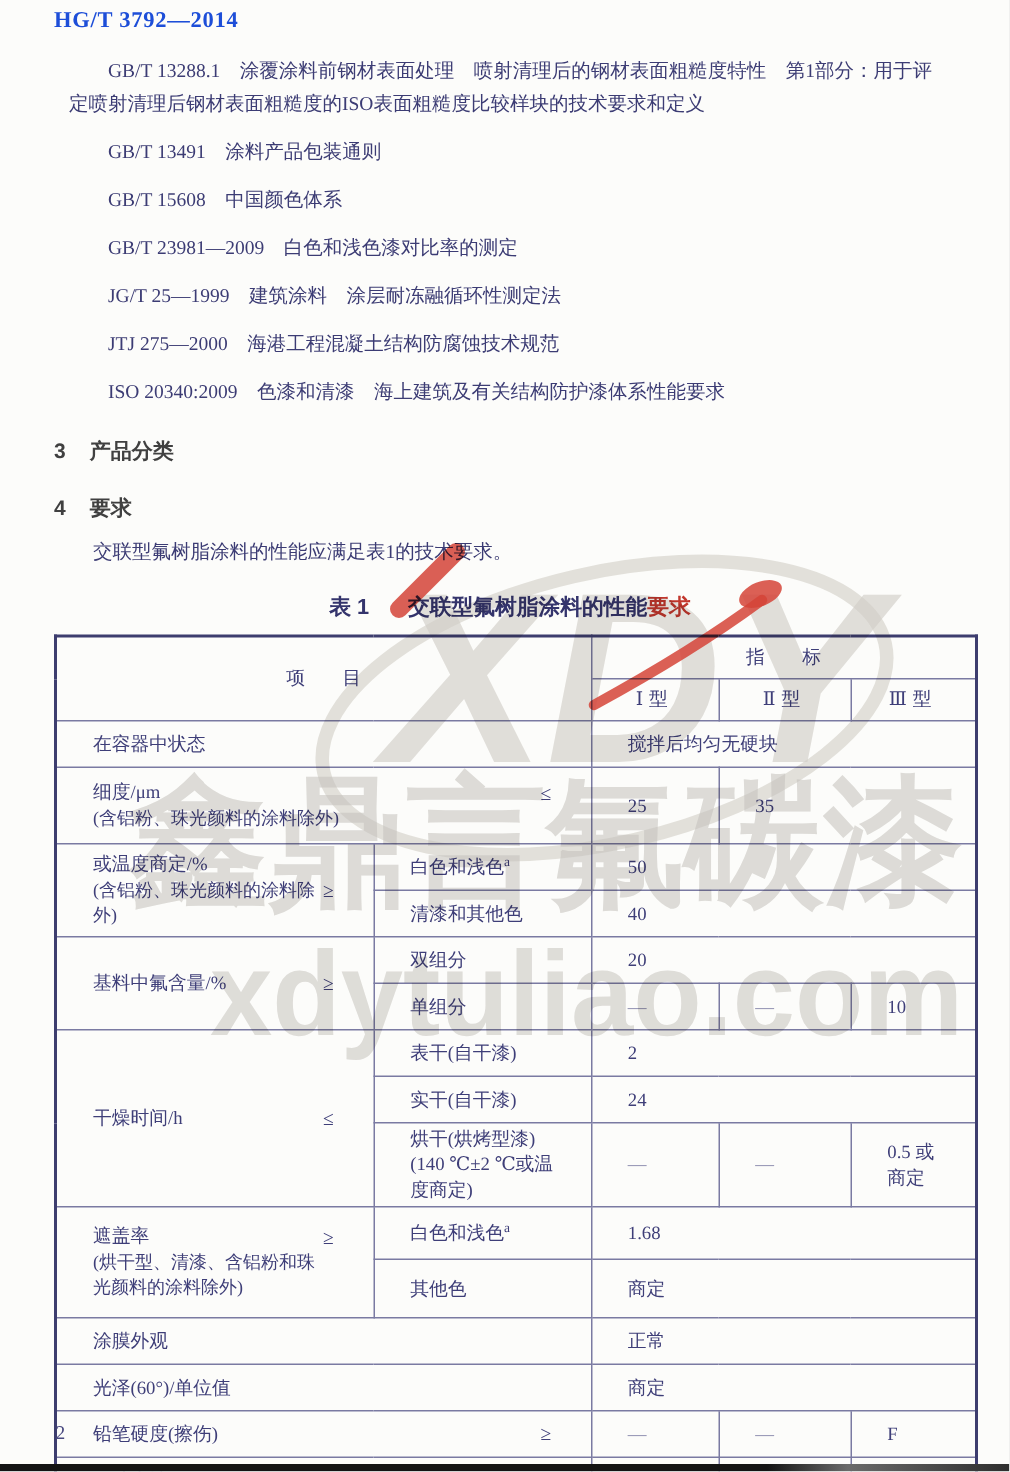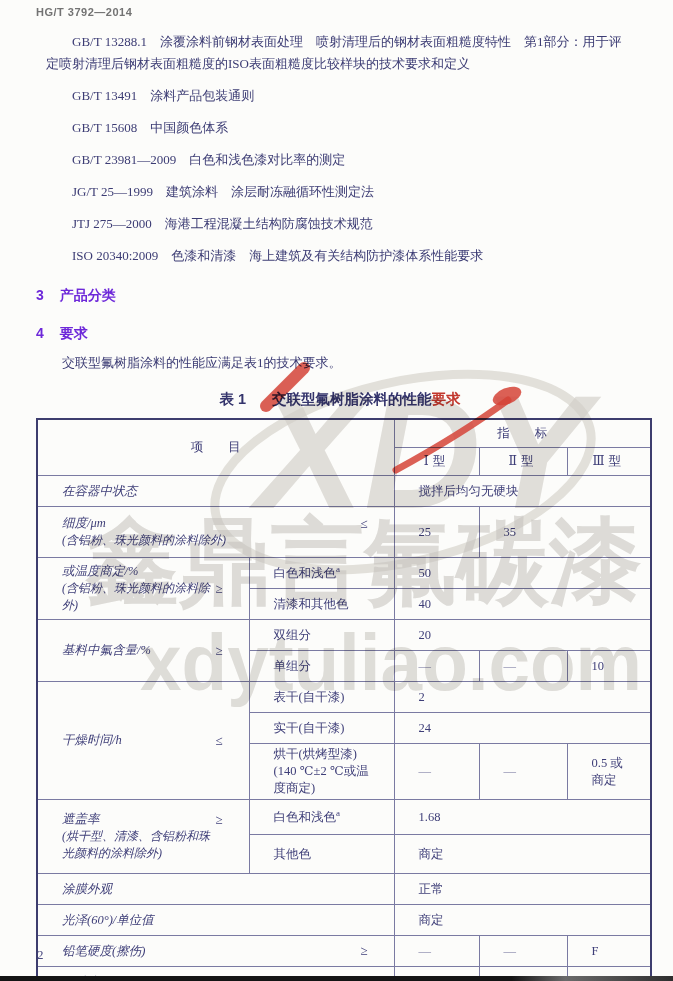--- a/index.html
+++ b/index.html
@@ -1,38 +1,38 @@
 <!DOCTYPE html>
 <html><head>
 <meta charset="utf-8">
 <style>
   html,body{margin:0;padding:0;background:#e8e8e6;}
   .page{position:relative;width:673px;height:981px;margin:0 auto;background:#fcfcfa;
         font-family:"Liberation Serif","DejaVu Serif",serif;color:#3c3c74;overflow:hidden;}
   .inner{padding:6px 29px 0 36px;position:relative;z-index:1;}
-  .doc-header{font-family:Liberation Sans, sans-serif;font-weight:bold;
-        font-size:11px;color:#737373;letter-spacing:.5px;}
+  .doc-header{font-family:Liberation Serif, serif;font-weight:bold;
+        font-size:15px;color:#1d4ed8;letter-spacing:.5px;}
   .refs{margin-top:13px;font-size:13px;line-height:22px;}
   .refs p{margin:10px;text-indent:2em;}
   .sec{font-family:"Liberation Sans","DejaVu Sans",sans-serif;font-weight:bold;font-size:14px;
-        color:#6d28d9;margin:20px 0 0 0;}
+        color:#404040;margin:20px 0 0 0;}
   .sec .secnum{margin-right:16px;}
   .body-text{margin:9px 0 0 0;font-size:13px;line-height:22px;text-indent:2em;}
   .tbl-caption{margin-top:16px;text-align:center;font-family:"Liberation Sans","DejaVu Sans",sans-serif;
         font-weight:bold;font-size:14.5px;color:#34346c;}
   .tbl-caption .cap-prefix{margin-right:26px;}
   .tbl-caption .cap-red{color:#c2372d;}
   table.perf{border-collapse:collapse;table-layout:fixed;width:614px;margin-top:9px;
         font-size:12.5px;color:#3e3e78;border:2px solid #3d3d6e;}
   table.perf td{border:1px solid #7a7aa2;padding:2px 24px;height:26px;vertical-align:middle;}
   td.hdr{text-align:center;}
   td.type{text-align:center;letter-spacing:4px;}
   td.val{text-align:left;}
   td.sub{padding-left:12px;}
-  td.item{padding-left:9px;font-style:italic;}
+  td.item{padding-left:9px;}
   .cellflex{display:flex;justify-content:space-between;align-items:center;gap:4px;}
   .cellflex.op-top{align-items:flex-start;}
   .cellflex.op-top .opx{padding-top:1px;}
   .opx{font-size:13px;flex:0 0 auto;padding-right:2px;}
   .l2{display:block;font-size:12px;}
   .dim{color:#8a8aac;}
   .dash{border-top-style:dashed !important;}
   tr.rh-fine td{height:46px;}
   tr.rh-bake td{height:44px;}
   tr.rh-hide1 td{height:30px;}

